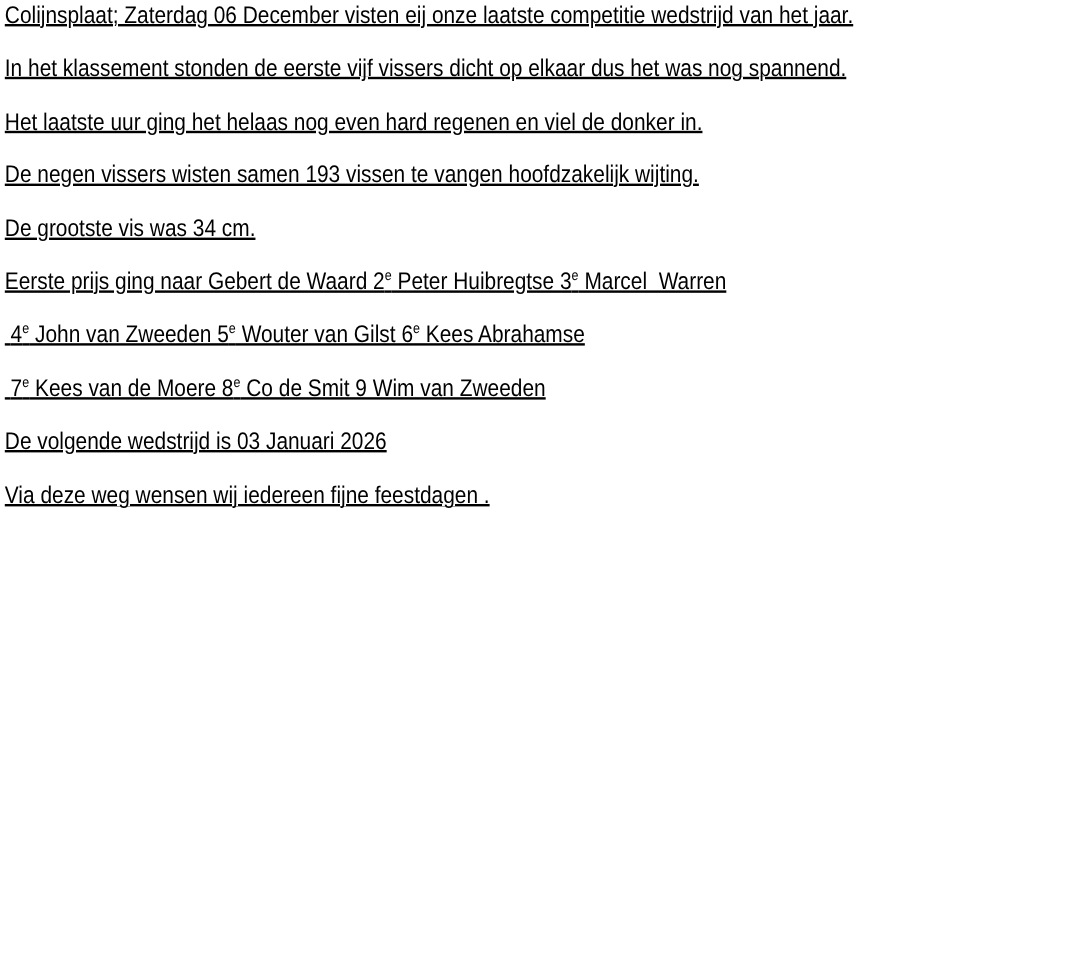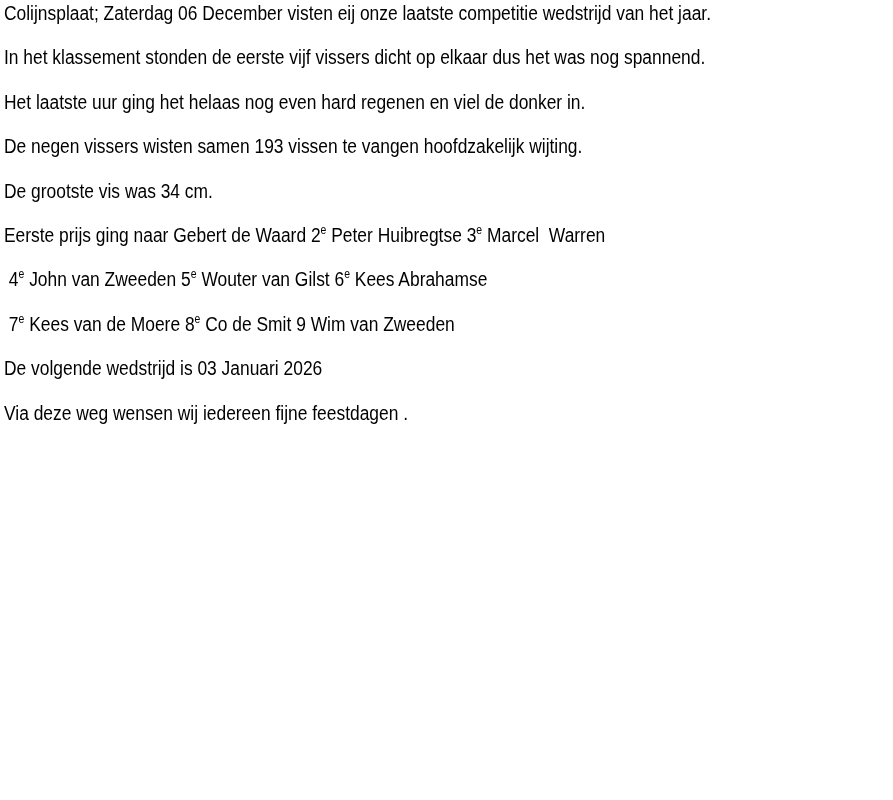--- a/index.html
+++ b/index.html
@@ -13,20 +13,21 @@
     overflow: hidden;
     font-family: "Liberation Sans", "DejaVu Sans", sans-serif;
   }
   .page {
     width: 893px;
     height: 784px;
     background: #ffffff;
     color: #000000;
     box-sizing: border-box;
     padding: 3px 0 0 4px;
+    text-decoration: underline;
   }
   
   .doc {
     transform: scaleX(0.87);
     transform-origin: 0 0;
     width: 1020px;
   }
   .doc p {
     margin: 0;
     padding: 0;

